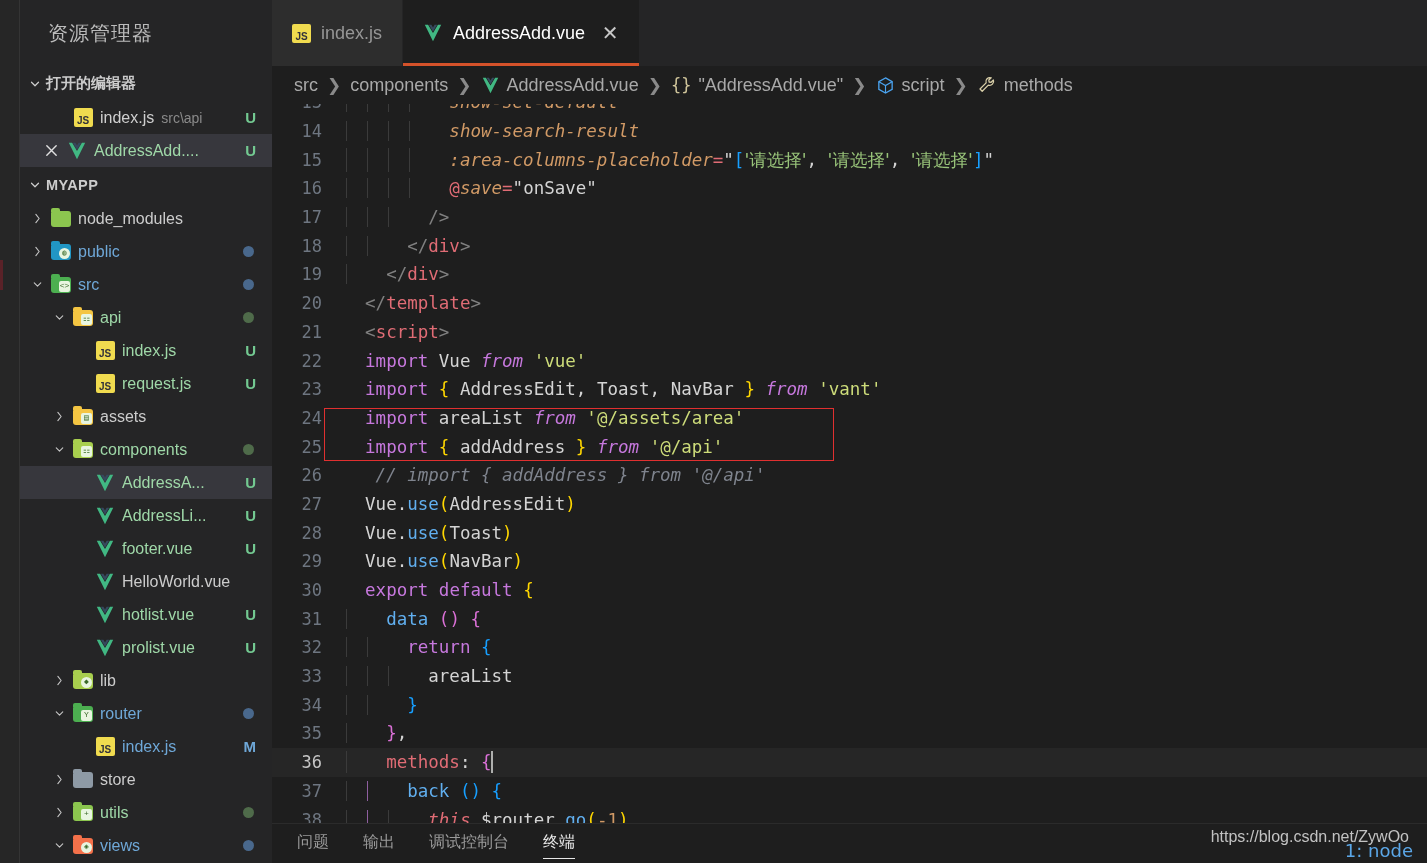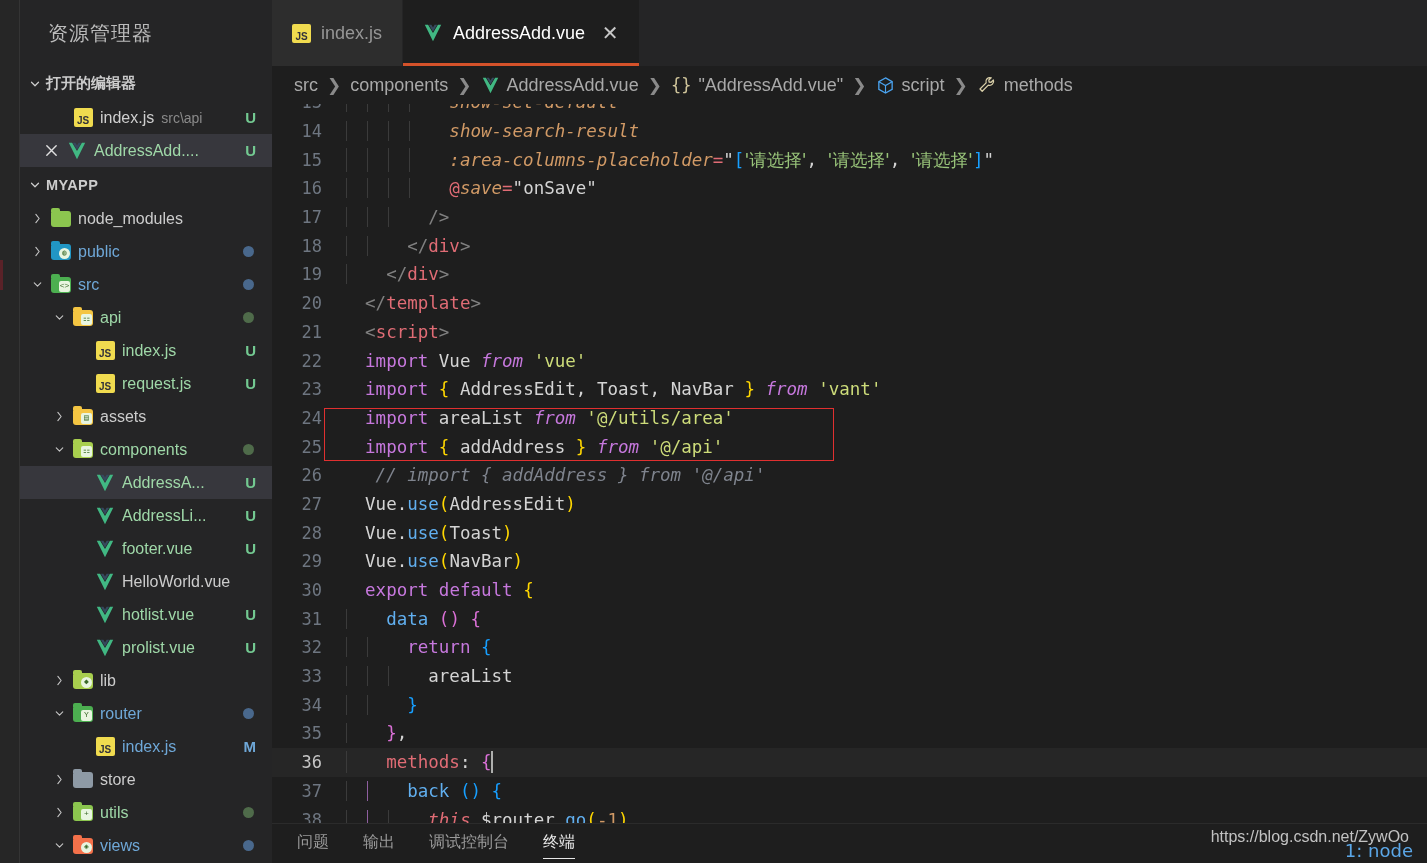--- a/index.html
+++ b/index.html
@@ -700,21 +700,21 @@
           <div class="line"><span class="ln">14</span><span class="code"><span class="ig" style="left: 2px;"></span><span class="ig" style="left: 22.9px;"></span><span class="ig" style="left: 43.8px;"></span><span class="ig" style="left: 64.7px;"></span><span class="t-plain">          </span><span class="t-attr">show-search-result</span></span></div>
           <div class="line"><span class="ln">15</span><span class="code"><span class="ig" style="left: 2px;"></span><span class="ig" style="left: 22.9px;"></span><span class="ig" style="left: 43.8px;"></span><span class="ig" style="left: 64.7px;"></span><span class="t-plain">          </span><span class="t-attr">:area-columns-placeholder</span><span class="t-tag">=</span><span class="t-white">"</span><span class="t-brace-b">[</span><span class="t-cjk">'请选择'</span><span class="t-white">, </span><span class="t-cjk">'请选择'</span><span class="t-white">, </span><span class="t-cjk">'请选择'</span><span class="t-brace-b">]</span><span class="t-white">"</span></span></div>
           <div class="line"><span class="ln">16</span><span class="code"><span class="ig" style="left: 2px;"></span><span class="ig" style="left: 22.9px;"></span><span class="ig" style="left: 43.8px;"></span><span class="ig" style="left: 64.7px;"></span><span class="t-plain">          </span><span class="t-prop">@</span><span class="t-attr">save</span><span class="t-tag">=</span><span class="t-white">"onSave"</span></span></div>
           <div class="line"><span class="ln">17</span><span class="code"><span class="ig" style="left: 2px;"></span><span class="ig" style="left: 22.9px;"></span><span class="ig" style="left: 43.8px;"></span><span class="t-plain">        </span><span class="t-punct">/&gt;</span></span></div>
           <div class="line"><span class="ln">18</span><span class="code"><span class="ig" style="left: 2px;"></span><span class="ig" style="left: 22.9px;"></span><span class="t-plain">      </span><span class="t-punct">&lt;/</span><span class="t-tag">div</span><span class="t-punct">&gt;</span></span></div>
           <div class="line"><span class="ln">19</span><span class="code"><span class="ig" style="left: 2px;"></span><span class="t-plain">    </span><span class="t-punct">&lt;/</span><span class="t-tag">div</span><span class="t-punct">&gt;</span></span></div>
           <div class="line"><span class="ln">20</span><span class="code"><span class="t-plain">  </span><span class="t-punct">&lt;/</span><span class="t-tag">template</span><span class="t-punct">&gt;</span></span></div>
           <div class="line"><span class="ln">21</span><span class="code"><span class="t-plain">  </span><span class="t-punct">&lt;</span><span class="t-tag">script</span><span class="t-punct">&gt;</span></span></div>
           <div class="line"><span class="ln">22</span><span class="code"><span class="t-plain">  </span><span class="t-kw">import</span><span class="t-white"> Vue </span><span class="t-kwi">from</span><span class="t-white"> </span><span class="t-str">'vue'</span></span></div>
           <div class="line"><span class="ln">23</span><span class="code"><span class="t-plain">  </span><span class="t-kw">import</span><span class="t-white"> </span><span class="t-brace-y">{</span><span class="t-white"> AddressEdit, Toast, NavBar </span><span class="t-brace-y">}</span><span class="t-white"> </span><span class="t-kwi">from</span><span class="t-white"> </span><span class="t-str">'vant'</span></span></div>
-          <div class="line"><span class="ln">24</span><span class="code"><span class="t-plain">  </span><span class="t-kw">import</span><span class="t-white"> areaList </span><span class="t-kwi">from</span><span class="t-white"> </span><span class="t-str">'@/utils/area'</span></span></div>
+          <div class="line"><span class="ln">24</span><span class="code"><span class="t-plain">  </span><span class="t-kw">import</span><span class="t-white"> areaList </span><span class="t-kwi">from</span><span class="t-white"> </span><span class="t-str">'@/assets/area'</span></span></div>
           <div class="line"><span class="ln">25</span><span class="code"><span class="t-plain">  </span><span class="t-kw">import</span><span class="t-white"> </span><span class="t-brace-y">{</span><span class="t-white"> addAddress </span><span class="t-brace-y">}</span><span class="t-white"> </span><span class="t-kwi">from</span><span class="t-white"> </span><span class="t-str">'@/api'</span></span></div>
           <div class="line"><span class="ln">26</span><span class="code"><span class="t-comment">   // import { addAddress } from '@/api'</span></span></div>
           <div class="line"><span class="ln">27</span><span class="code"><span class="t-plain">  </span><span class="t-white">Vue</span><span class="t-white">.</span><span class="t-fn">use</span><span class="t-brace-y">(</span><span class="t-white">AddressEdit</span><span class="t-brace-y">)</span></span></div>
           <div class="line"><span class="ln">28</span><span class="code"><span class="t-plain">  </span><span class="t-white">Vue</span><span class="t-white">.</span><span class="t-fn">use</span><span class="t-brace-y">(</span><span class="t-white">Toast</span><span class="t-brace-y">)</span></span></div>
           <div class="line"><span class="ln">29</span><span class="code"><span class="t-plain">  </span><span class="t-white">Vue</span><span class="t-white">.</span><span class="t-fn">use</span><span class="t-brace-y">(</span><span class="t-white">NavBar</span><span class="t-brace-y">)</span></span></div>
           <div class="line"><span class="ln">30</span><span class="code"><span class="t-plain">  </span><span class="t-kw">export</span><span class="t-white"> </span><span class="t-kw">default</span><span class="t-white"> </span><span class="t-brace-y">{</span></span></div>
           <div class="line"><span class="ln">31</span><span class="code"><span class="ig" style="left: 2px;"></span><span class="t-plain">    </span><span class="t-fn">data</span><span class="t-white"> </span><span class="t-brace-p">()</span><span class="t-white"> </span><span class="t-brace-p">{</span></span></div>
           <div class="line"><span class="ln">32</span><span class="code"><span class="ig" style="left: 2px;"></span><span class="ig" style="left: 22.9px;"></span><span class="t-plain">      </span><span class="t-kw">return</span><span class="t-white"> </span><span class="t-brace-b">{</span></span></div>
           <div class="line"><span class="ln">33</span><span class="code"><span class="ig" style="left: 2px;"></span><span class="ig" style="left: 22.9px;"></span><span class="ig" style="left: 43.8px;"></span><span class="t-plain">        </span><span class="t-white">areaList</span></span></div>
           <div class="line"><span class="ln">34</span><span class="code"><span class="ig" style="left: 2px;"></span><span class="ig" style="left: 22.9px;"></span><span class="t-plain">      </span><span class="t-brace-b">}</span></span></div>

